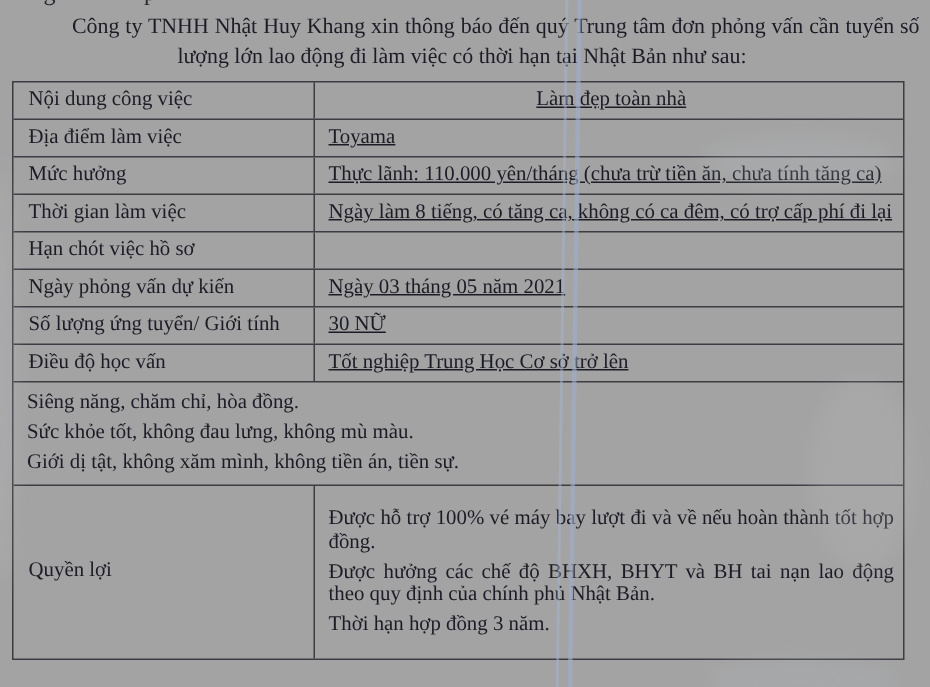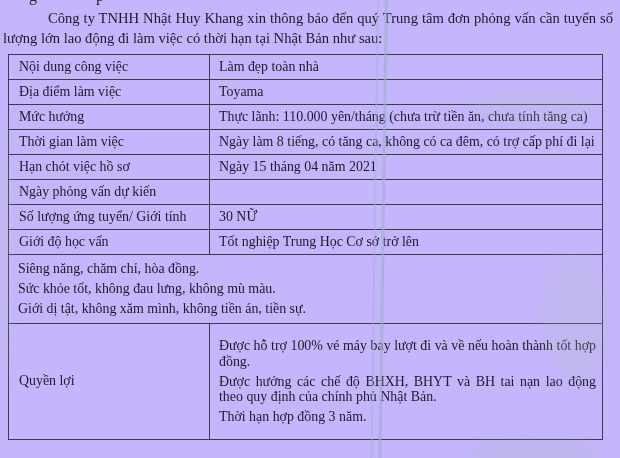--- a/index.html
+++ b/index.html
@@ -1,60 +1,60 @@
 <!DOCTYPE html>
 <html><head>
 <meta charset="utf-8">
 <style>
   html,body { margin:0; padding:0; background:#e8e8e8; }
   .page {
     position:relative;
     width:620px; height:458px;
-    background:#c4b5fd;
+    background:#a3a3a3;
     overflow:hidden;
     font-family:"Liberation Serif","DejaVu Serif",serif;
     color:#1c1c26;
   }
 
   
   .remnant-strip { position:absolute; top:0; left:0; width:220px; height:5px; overflow:hidden; }
   .remnant-strip span { position:absolute; top:-13px; font-size:16px; color:#2a2a33; }
   .remnant-strip .g1 { left:29px; }
   .remnant-strip .g2 { left:96px; }
 
   
   .intro { position:absolute; left:3px; top:9px; width:610px; font-size:14.6px; line-height:19.5px; }
   .intro-l1 { text-align:justify; text-align-last:justify; text-indent:45px; }
-  .intro-l2 { text-align:left; }
+  .intro-l2 { text-align:center; }
 
   
   .jobtable {
     position:absolute; left:8px; top:54px; width:595px;
     border:1.4px solid #3c3c42;
     box-sizing:border-box;
     background:transparent;
   }
   .trow { display:flex; border-top:1.2px solid #3c3c42; }
-  .trow:first-child { border-top:none; }
+  .trow:first-child { border-top:none;text-align:center; }
   .tlabel {
     flex:0 0 201px; width:201px; box-sizing:border-box;
     border-right:1.2px solid #3c3c42;
     padding:1px 6px 1px 10px;
     display:flex; align-items:center;
     font-size:13.9px;
   }
   .tvalue {
     flex:1 1 auto; box-sizing:border-box;
     padding:1px 6px 1px 9px;
     display:flex; flex-direction:column; justify-content:center;
     font-size:13.9px;
     overflow:hidden;
   }
   .trow.single { height:24px; box-sizing:content-box; }
-  .trow.single .vitem { white-space:nowrap; }
+  .trow.single .vitem { white-space:nowrap;text-decoration:underline; }
   .trow.multi .tvalue { padding-top:4px; padding-bottom:4px; }
   .trow.multi .vitem { line-height:15.8px; margin:2.1px 0; text-align:justify; }
   .trow.r10 { min-height:61px; }
   .trow.r11 { min-height:115px; }
 
   
   .scanline {
     position:absolute; top:-8px; height:478px;
     transform-origin:top center; transform:rotate(0.8deg);
     pointer-events:none;
@@ -109,39 +109,39 @@
 
     <div class="trow single">
       <div class="tlabel">Thời gian làm việc</div>
       <div class="tvalue">
         <div class="vitem">Ngày làm 8 tiếng, có tăng ca, không có ca đêm, có trợ cấp phí đi lại</div>
       </div>
     </div>
 
     <div class="trow single">
       <div class="tlabel">Hạn chót việc hồ sơ</div>
-      <div class="tvalue">
-        <div class="vitem">Ngày 15 tháng 04 năm 2021</div>
-      </div>
     </div>
 
     <div class="trow single">
       <div class="tlabel">Ngày phỏng vấn dự kiến</div>
+      <div class="tvalue">
+        <div class="vitem">Ngày 03 tháng 05 năm 2021</div>
+      </div>
     </div>
 
     <div class="trow single">
       <div class="tlabel">Số lượng ứng tuyển/ Giới tính</div>
       <div class="tvalue">
         <div class="vitem">30 NỮ</div>
       </div>
     </div>
 
 
     <div class="trow single">
-      <div class="tlabel">Giới độ học vấn</div>
+      <div class="tlabel">Điều độ học vấn</div>
       <div class="tvalue">
         <div class="vitem">Tốt nghiệp Trung Học Cơ sở trở lên</div>
       </div>
     </div>
 
     <div class="trow multi r10">
       <div class="tvalue">
         <div class="vitem">Siêng năng, chăm chỉ, hòa đồng.</div>
         <div class="vitem">Sức khỏe tốt, không đau lưng, không mù màu.</div>
         <div class="vitem">Giới dị tật, không xăm mình, không tiền án, tiền sự.</div>

